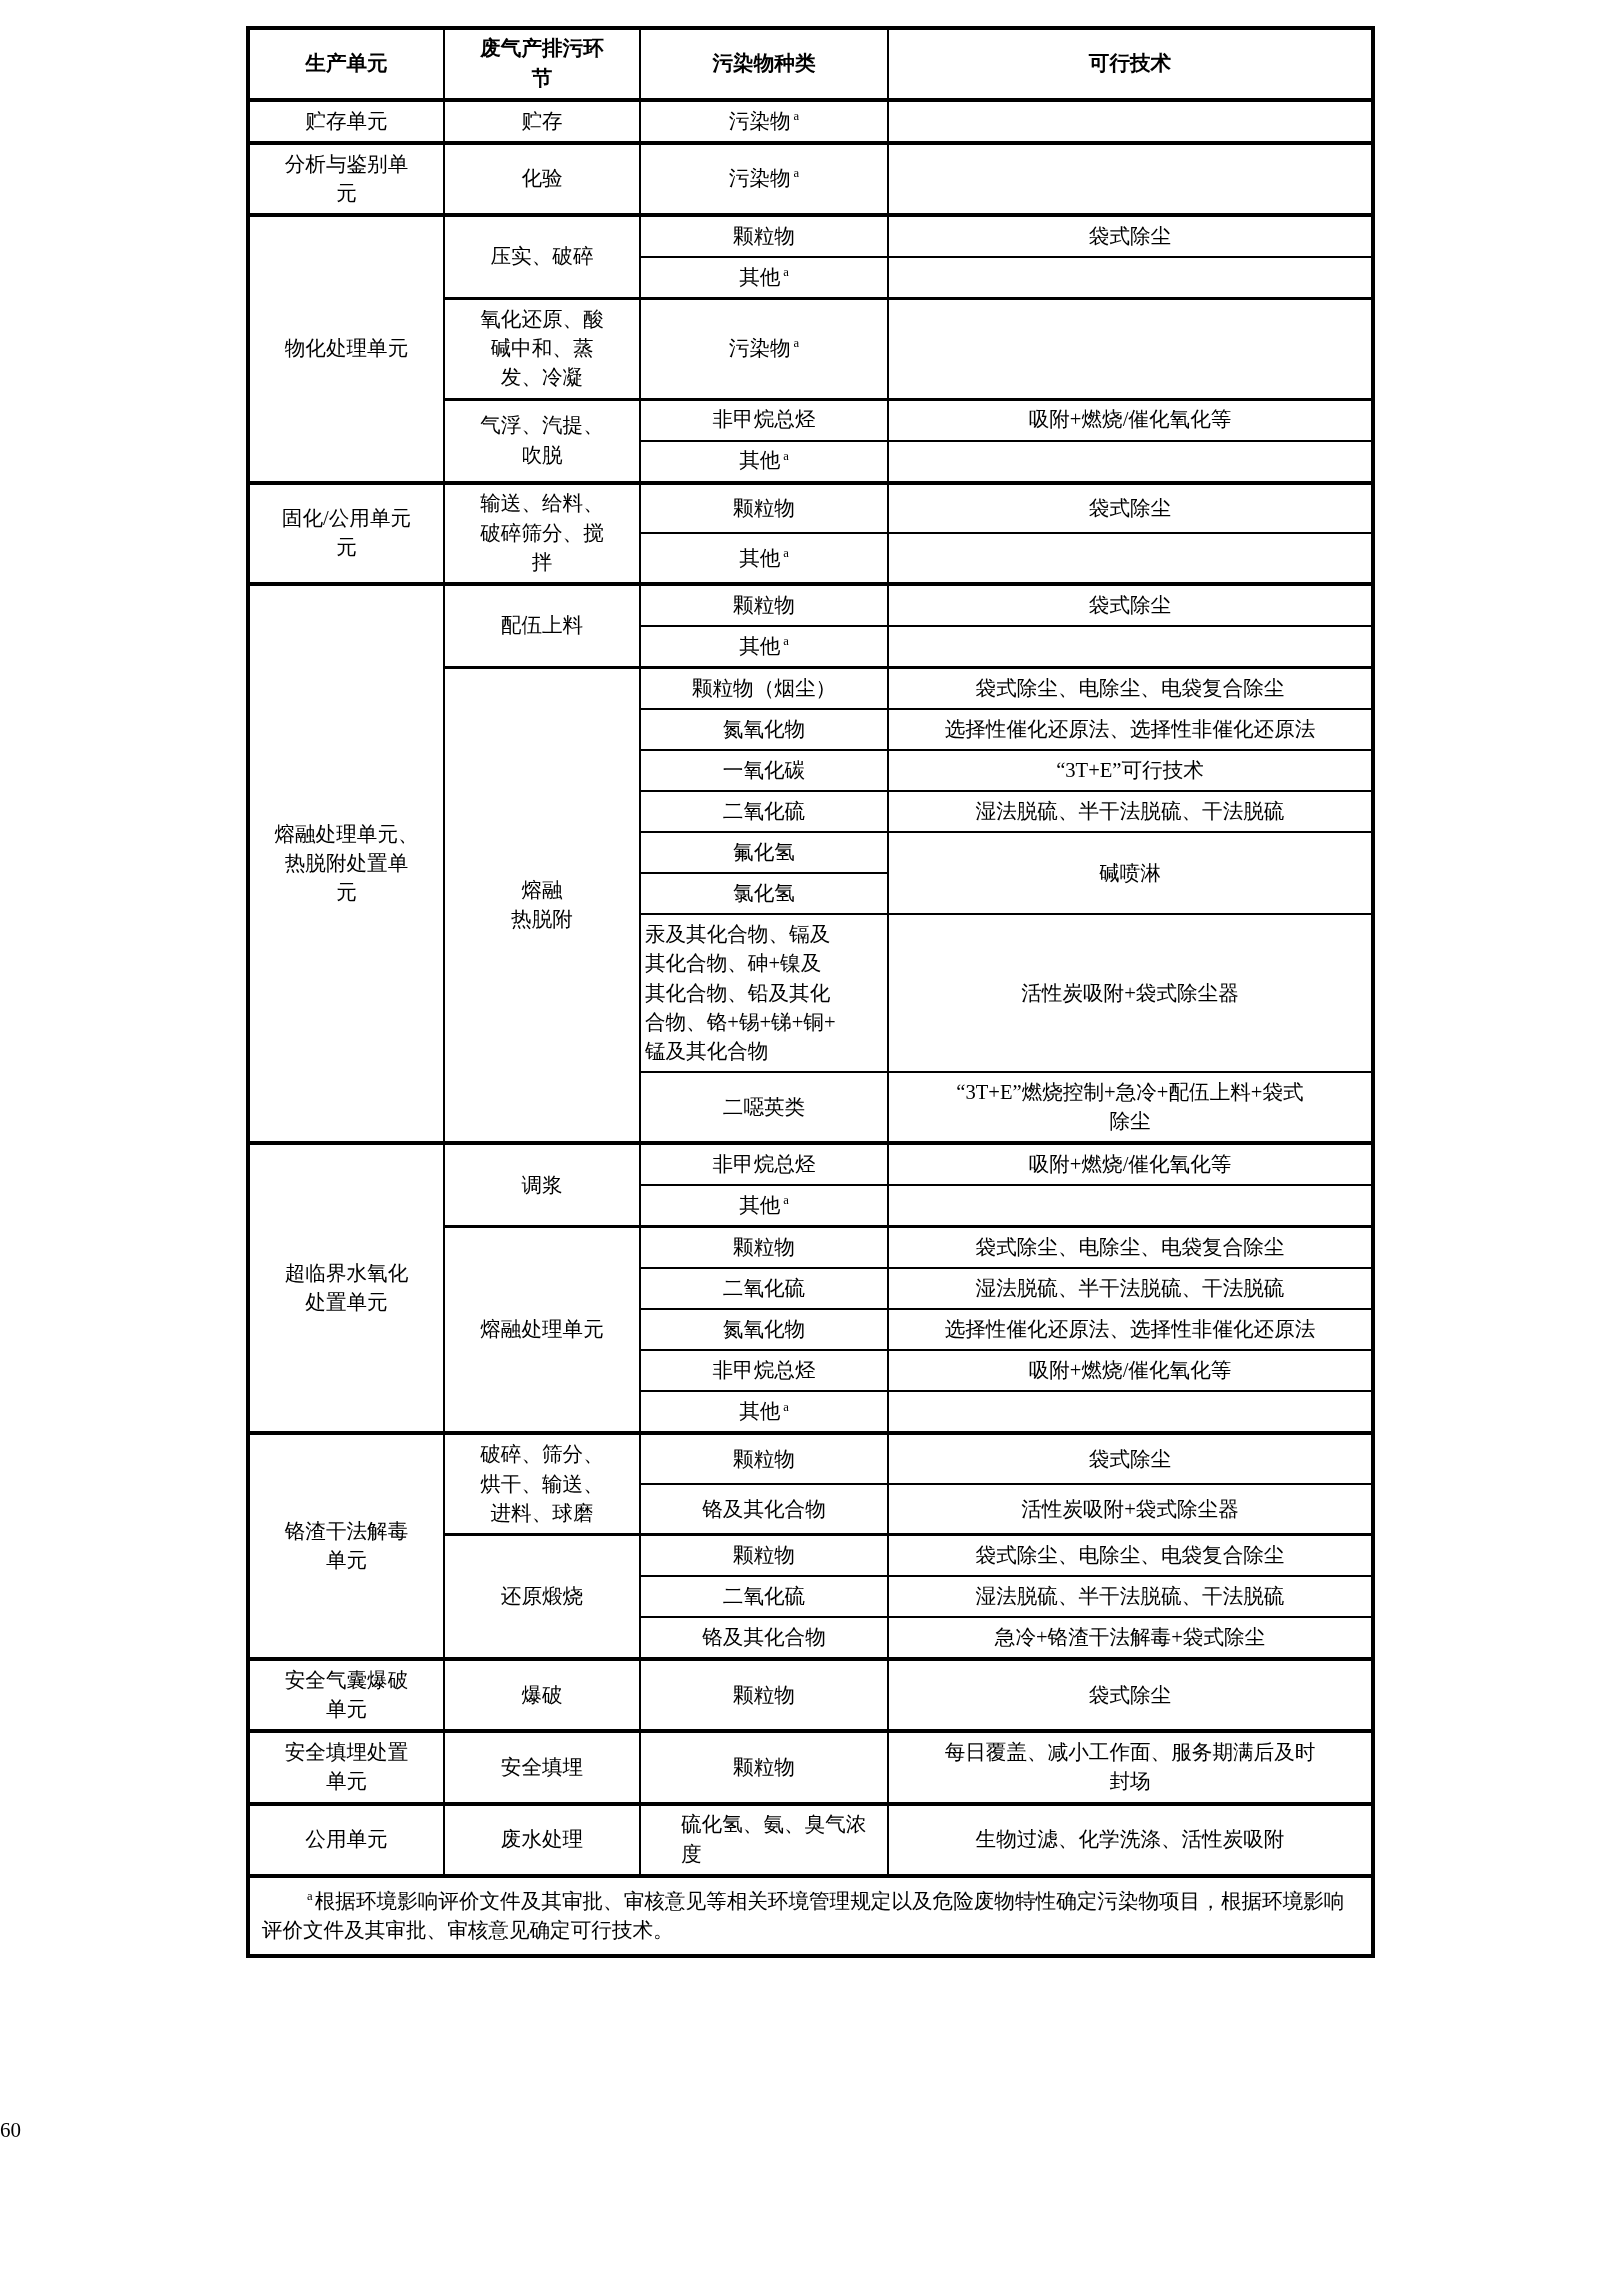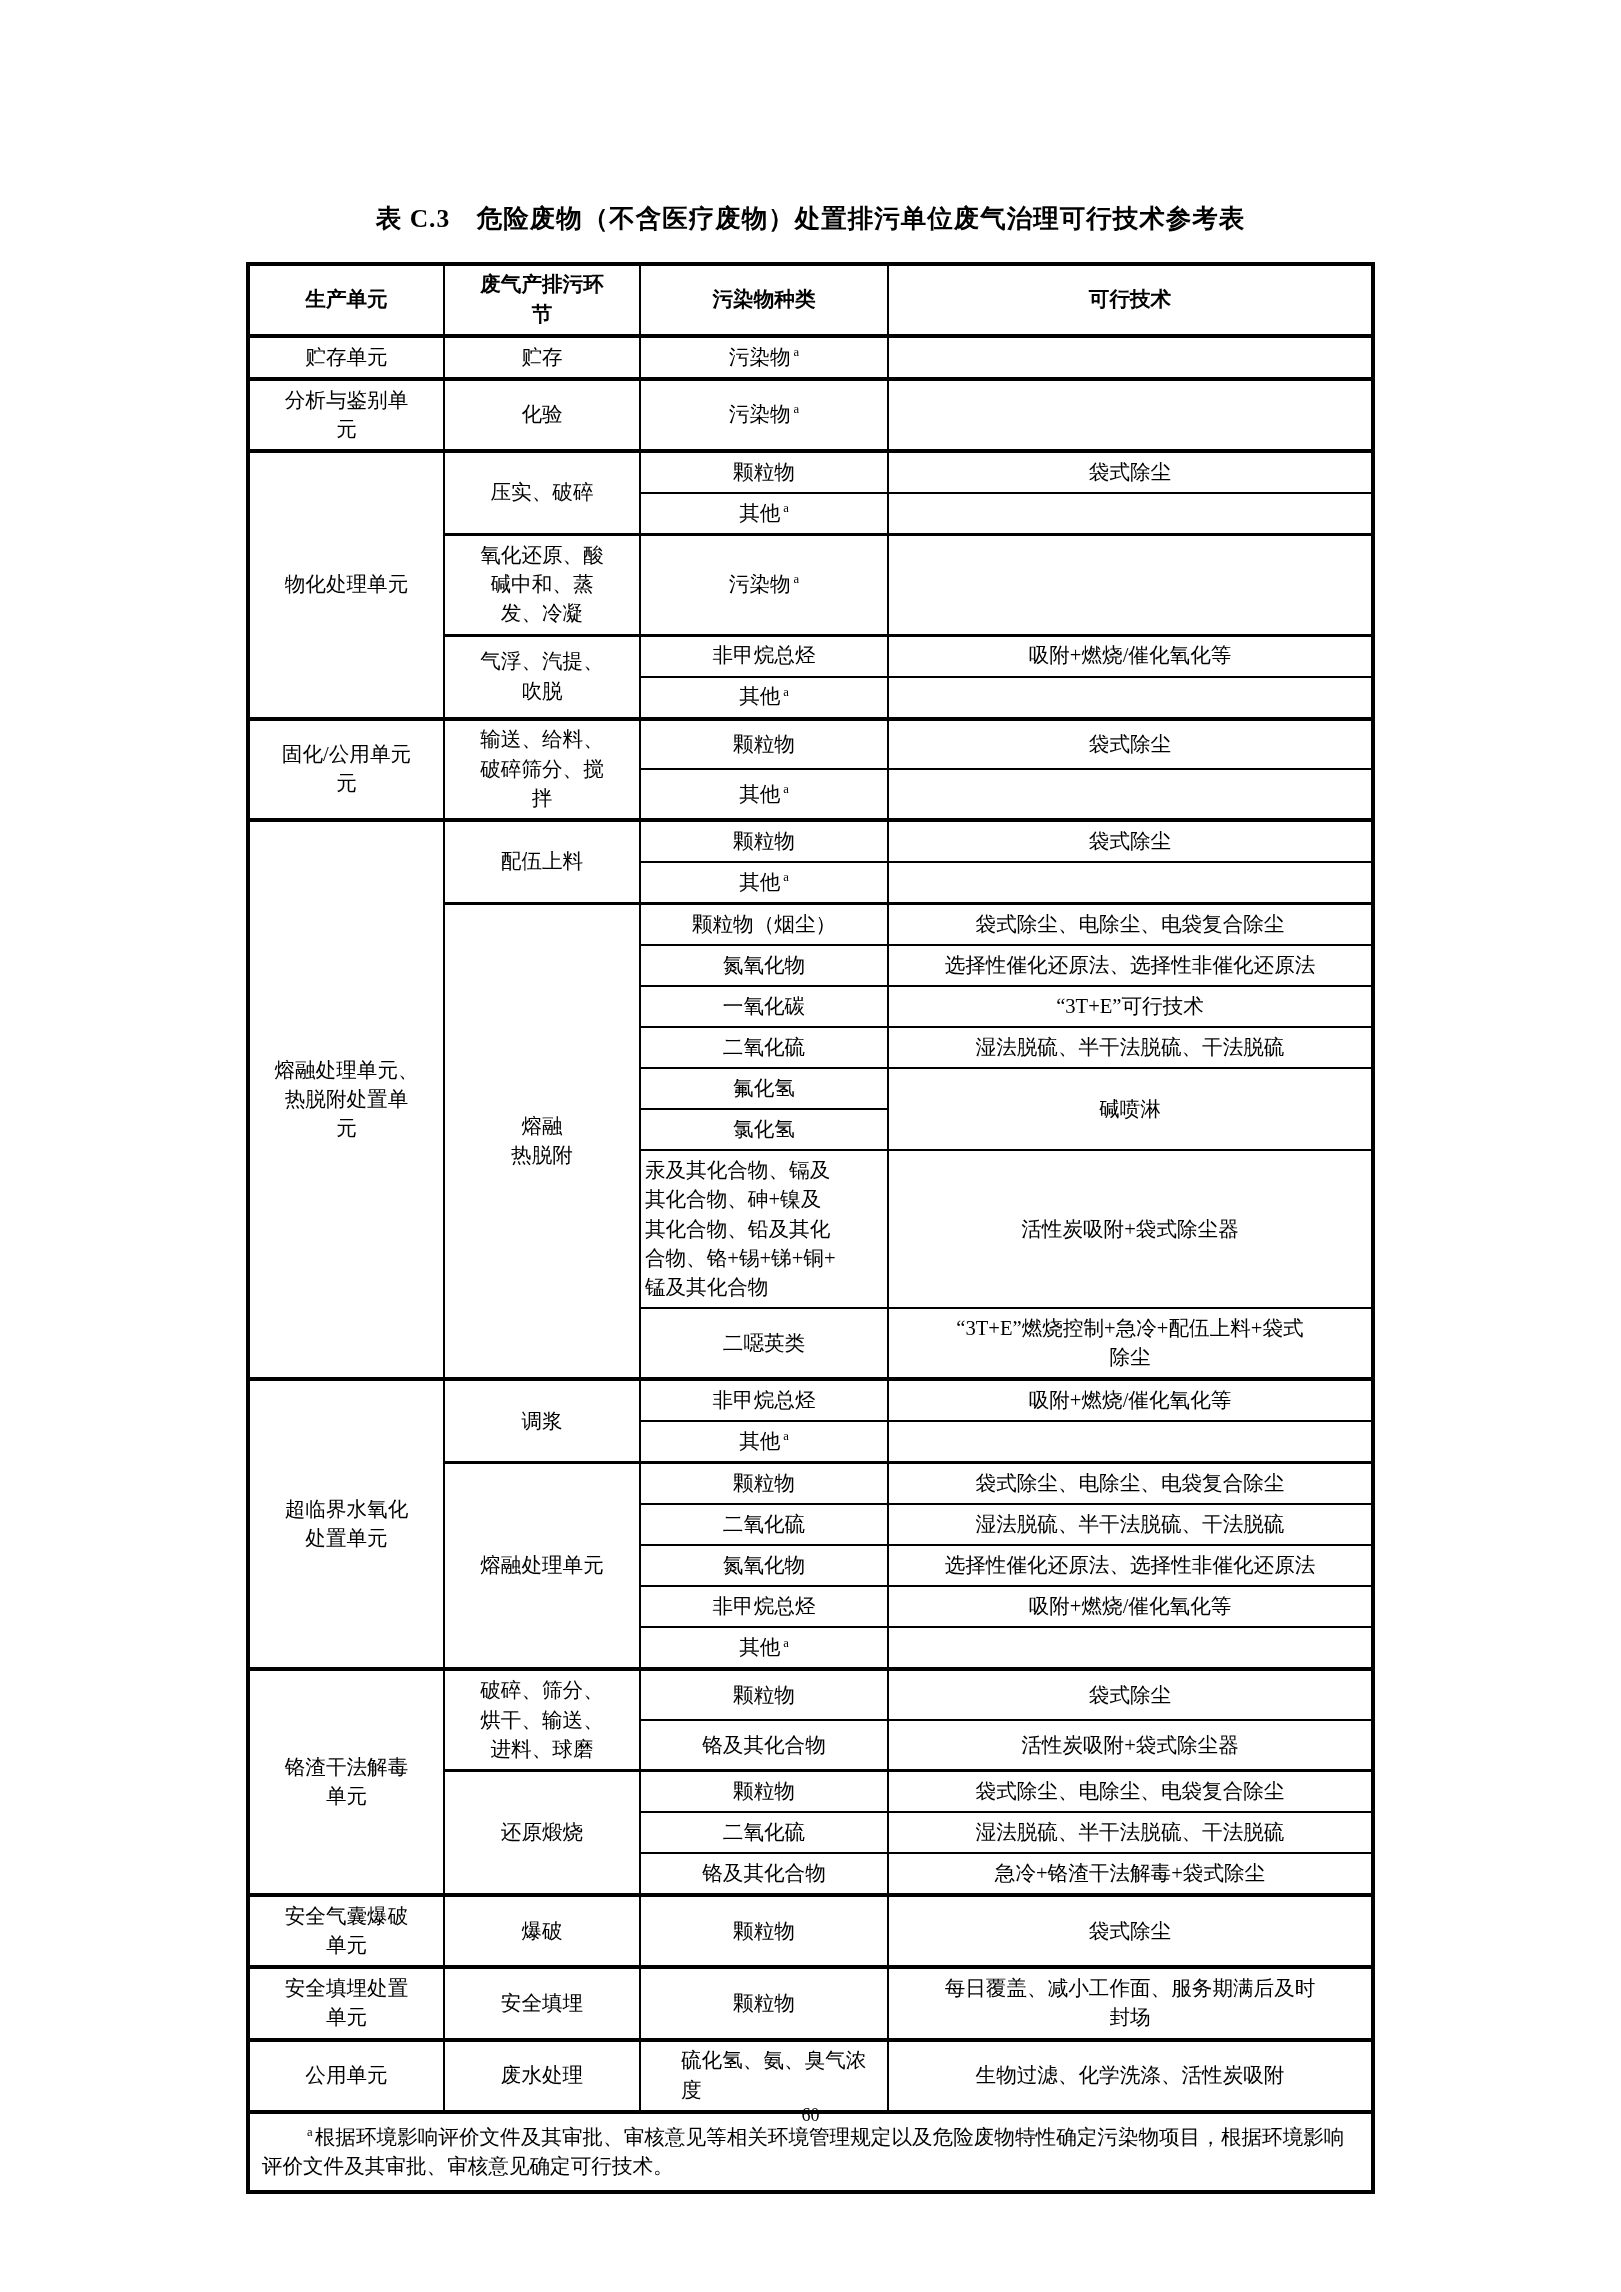--- a/index.html
+++ b/index.html
@@ -53,32 +53,31 @@
   }
   table.ref-table sup {
     font-size: 12.7px;
     vertical-align: super;
     line-height: 0;
     margin-left: 2.9px;
   }
   table.ref-table td.footnote sup { margin-left: 0; margin-right: 2px; }
   .page-number {
     position: absolute;
-    bottom: 167px;
+    bottom: 150px;
     left: 0;
     width: 100%;
-    text-align: center;
-    font-size: 18px;
+    text-align: left;
+    font-size: 21px;
   }
 </style>
 </head>
 <body>
 
 <div class="page">
-  <div class="doc-title">表 C.3　危险废物（不含医疗废物）处置排污单位废气治理可行技术参考表</div>
 
   <table class="ref-table">
     <colgroup>
       <col style="width:196px">
       <col style="width:196px">
       <col style="width:248px">
       <col style="width:485px">
     </colgroup>
     <tbody>
         <tr class="section">

